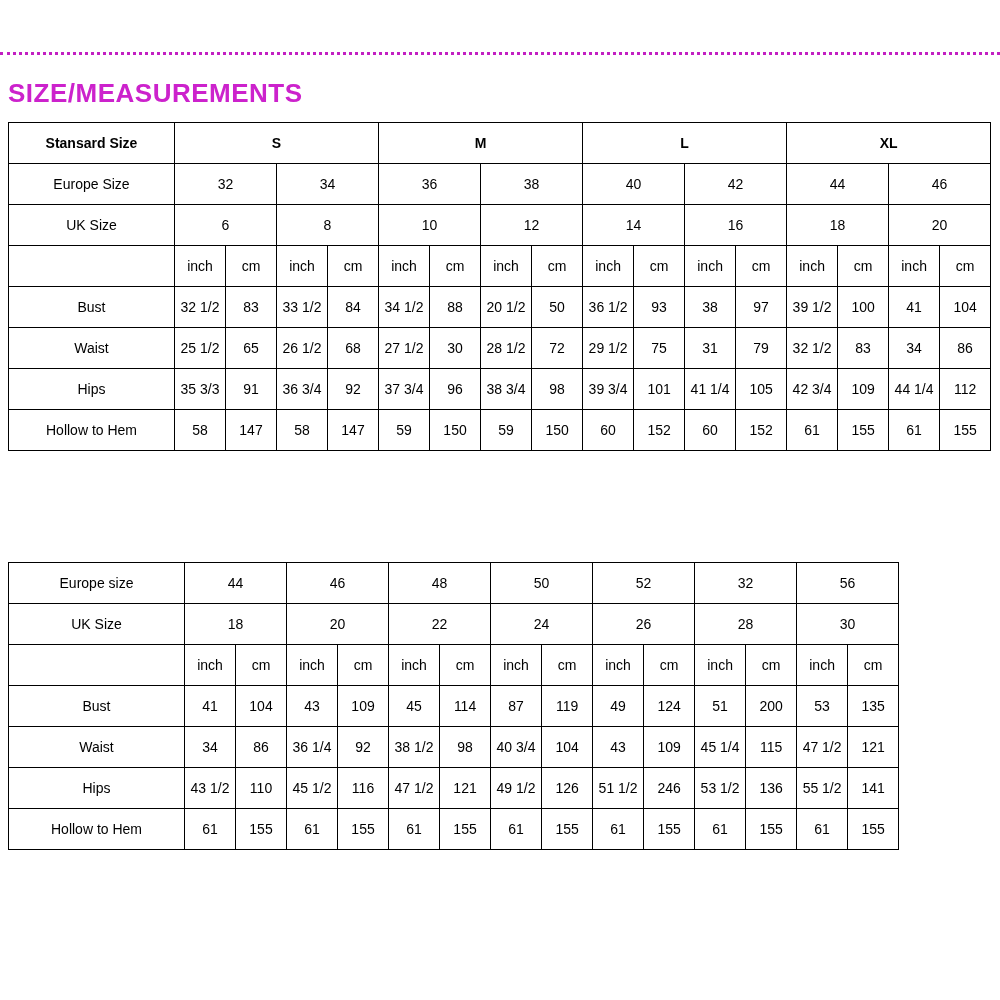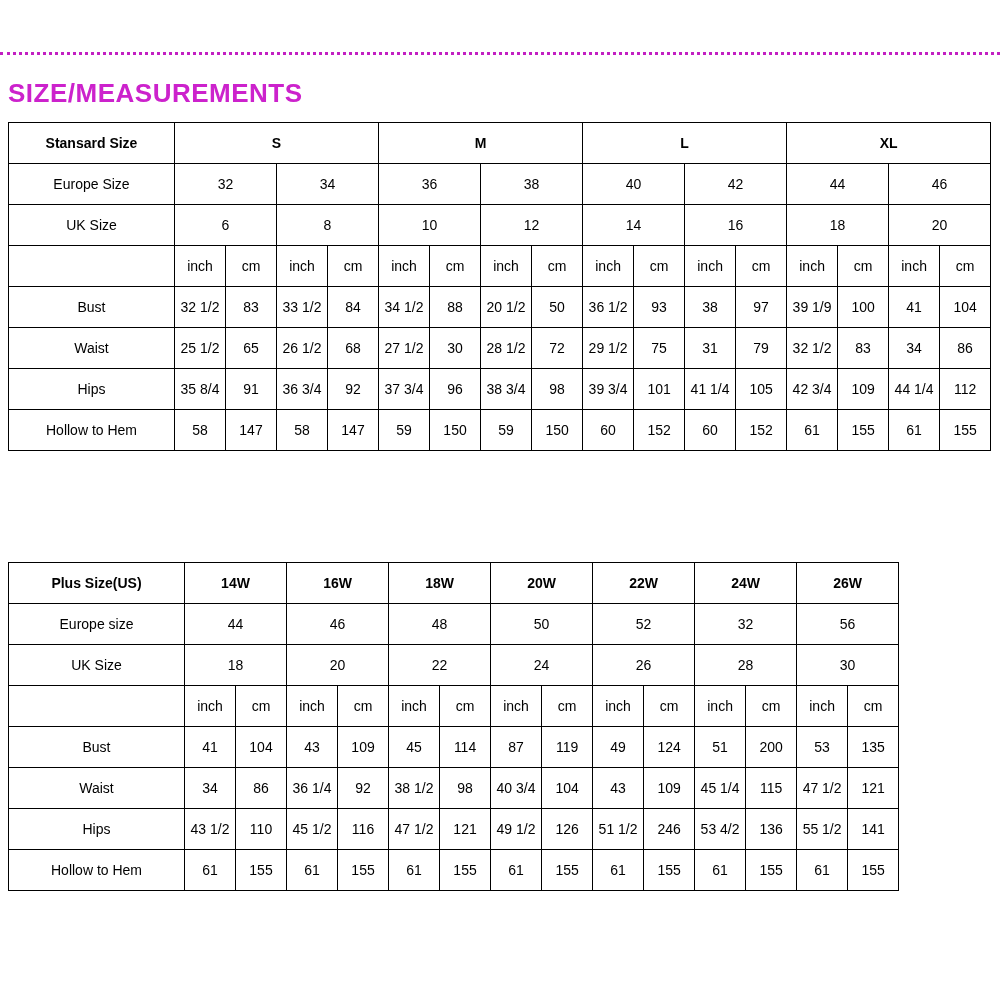--- a/index.html
+++ b/index.html
@@ -171,21 +171,21 @@
         <td class="small">33 1/2</td>
         <td class="small">84</td>
         <td class="small">34 1/2</td>
         <td class="small">88</td>
         <td class="small">20 1/2</td>
         <td class="small">50</td>
         <td class="small">36 1/2</td>
         <td class="small">93</td>
         <td class="small">38</td>
         <td class="small">97</td>
-        <td class="small">39 1/9</td>
+        <td class="small">39 1/2</td>
         <td class="small">100</td>
         <td class="small">41</td>
         <td class="small">104</td>
       </tr>
 
       <tr>
         <td class="rowlabel">Waist</td>
         <td class="small">25 1/2</td>
         <td class="small">65</td>
         <td class="small">26 1/2</td>
@@ -199,21 +199,21 @@
         <td class="small">31</td>
         <td class="small">79</td>
         <td class="small">32 1/2</td>
         <td class="small">83</td>
         <td class="small">34</td>
         <td class="small">86</td>
       </tr>
 
       <tr>
         <td class="rowlabel">Hips</td>
-        <td class="small">35 8/4</td>
+        <td class="small">35 3/3</td>
         <td class="small">91</td>
         <td class="small">36 3/4</td>
         <td class="small">92</td>
         <td class="small">37 3/4</td>
         <td class="small">96</td>
         <td class="small">38 3/4</td>
         <td class="small">98</td>
         <td class="small">39 3/4</td>
         <td class="small">101</td>
         <td class="small">41 1/4</td>
@@ -259,30 +259,20 @@
         <col style="width:51px">
       <col style="width:51px">
         <col style="width:51px">
       <col style="width:51px">
         <col style="width:51px">
       <col style="width:51px">
         <col style="width:51px">
     </colgroup>
     <tbody>
       <tr>
-        <td class="hdr">Plus Size(US)</td>
-        <td class="hdr" colspan="2">14W</td>
-        <td class="hdr" colspan="2">16W</td>
-        <td class="hdr" colspan="2">18W</td>
-        <td class="hdr" colspan="2">20W</td>
-        <td class="hdr" colspan="2">22W</td>
-        <td class="hdr" colspan="2">24W</td>
-        <td class="hdr" colspan="2">26W</td>
-      </tr>
-      <tr>
         <td class="rowlabel">Europe size</td>
         <td colspan="2">44</td>
         <td colspan="2">46</td>
         <td colspan="2">48</td>
         <td colspan="2">50</td>
         <td colspan="2">52</td>
         <td colspan="2">32</td>
         <td colspan="2">56</td>
       </tr>
       <tr>
@@ -351,21 +341,21 @@
         <td class="small">43 1/2</td>
         <td class="small">110</td>
         <td class="small">45 1/2</td>
         <td class="small">116</td>
         <td class="small">47 1/2</td>
         <td class="small">121</td>
         <td class="small">49 1/2</td>
         <td class="small">126</td>
         <td class="small">51 1/2</td>
         <td class="small">246</td>
-        <td class="small">53 4/2</td>
+        <td class="small">53 1/2</td>
         <td class="small">136</td>
         <td class="small">55 1/2</td>
         <td class="small">141</td>
       </tr>
       <tr>
         <td class="rowlabel">Hollow to Hem</td>
         <td class="small">61</td>
         <td class="small">155</td>
         <td class="small">61</td>
         <td class="small">155</td>

